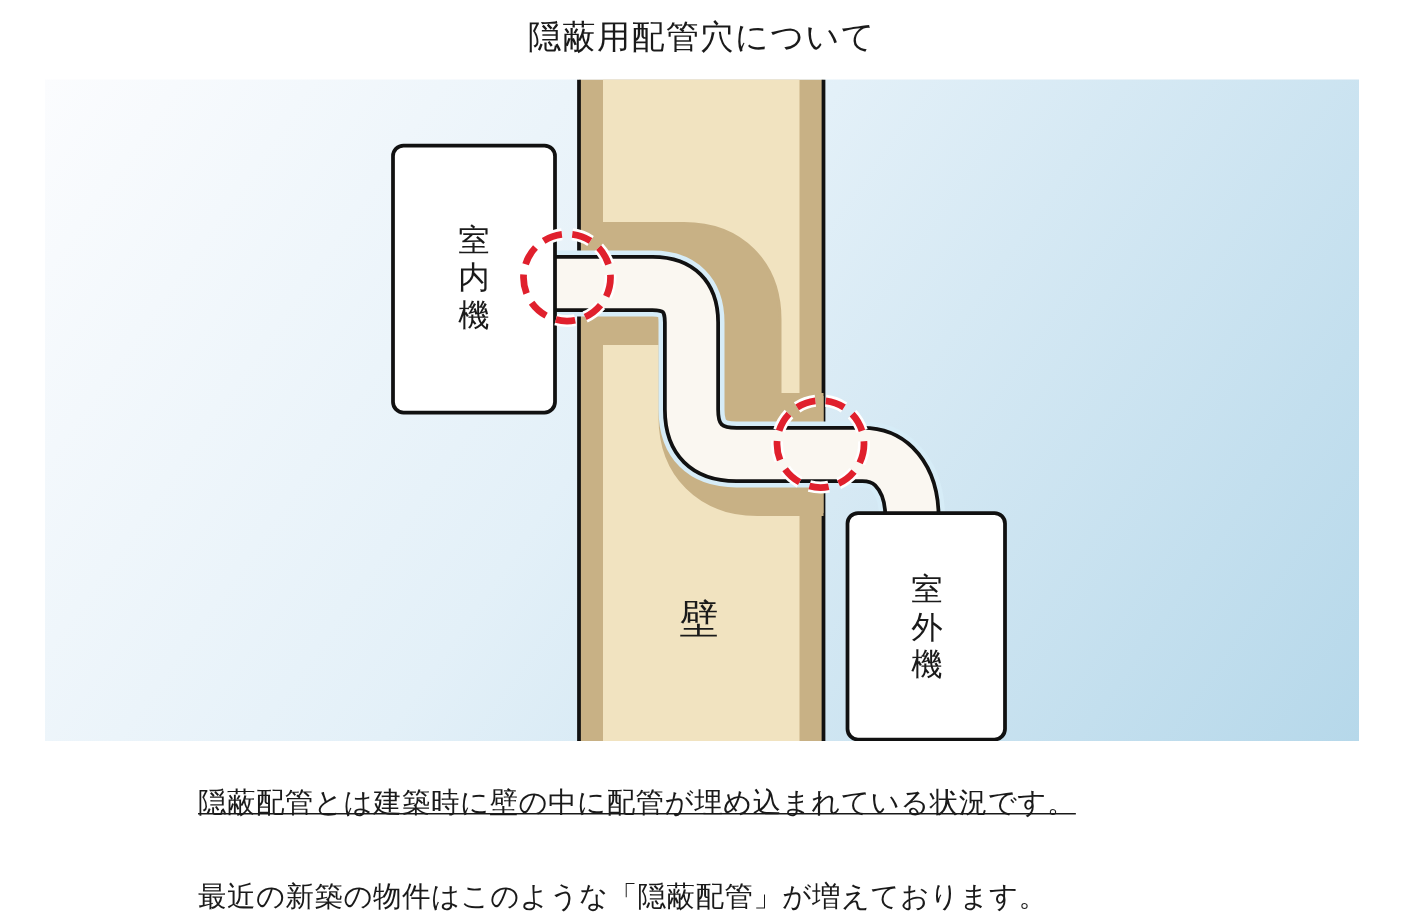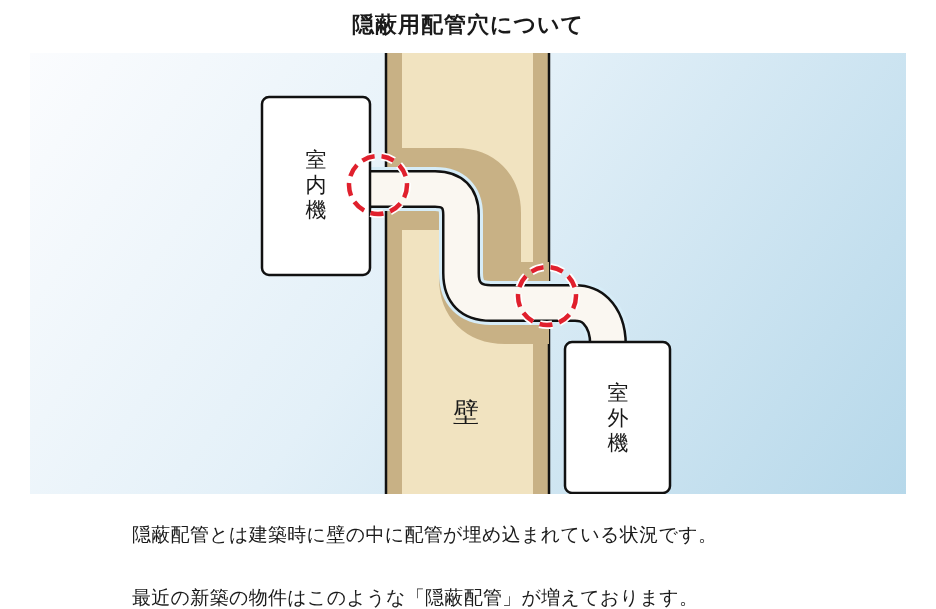--- a/index.html
+++ b/index.html
@@ -1,19 +1,19 @@
 <!DOCTYPE html>
 <html><head>
 <meta charset="utf-8">
 <style>
   html, body { margin: 0; padding: 0; background: #ffffff; }
   body { width: 936px; height: 609px; position: relative; overflow: hidden;
          font-family: "DejaVu Sans", "Liberation Sans", sans-serif; color: #1a1a1a; }
   .title { position: absolute; left: 0; top: 10px; width: 936px; text-align: center;
-           font-size: 22px; font-weight: bold; letter-spacing: 1px; }
+           font-size: 22px; font-weight: normal; letter-spacing: 1px; }
   .scene { position: absolute; left: 30px; top: 53px; width: 876px; height: 441px;
            background: linear-gradient(125deg, #fbfcfe 0%, #e3f0f8 45%, #b6d8ea 100%); overflow: hidden; }
   svg.diagram { position: absolute; left: 0; top: 0; }
   .unit-label { position: absolute; font-size: 21px; line-height: 25px; text-align: center; width: 30px; }
   .wall-label { position: absolute; font-size: 26px; }
   .caption { position: absolute; left: 132px; width: 700px; font-size: 19px; letter-spacing: 0.3px; }
 </style>
 </head>
 <body>
 
@@ -56,14 +56,14 @@
 
   <div class="unit-label" style="left:573px; top:328px;">
     <div>室</div>
     <div>外</div>
     <div>機</div>
   </div>
 
   <div class="wall-label" style="left:423px; top:342px;">壁</div>
 </div>
 
-<div class="caption" style="top:522px;">隠蔽配管とは建築時に壁の中に配管が埋め込まれている状況です。</div>
+<div class="caption" style="top:522px;text-decoration:underline;">隠蔽配管とは建築時に壁の中に配管が埋め込まれている状況です。</div>
 <div class="caption" style="top:557px;margin-top:28px;">最近の新築の物件はこのような「隠蔽配管」が増えております。</div>
 
 </body></html>

